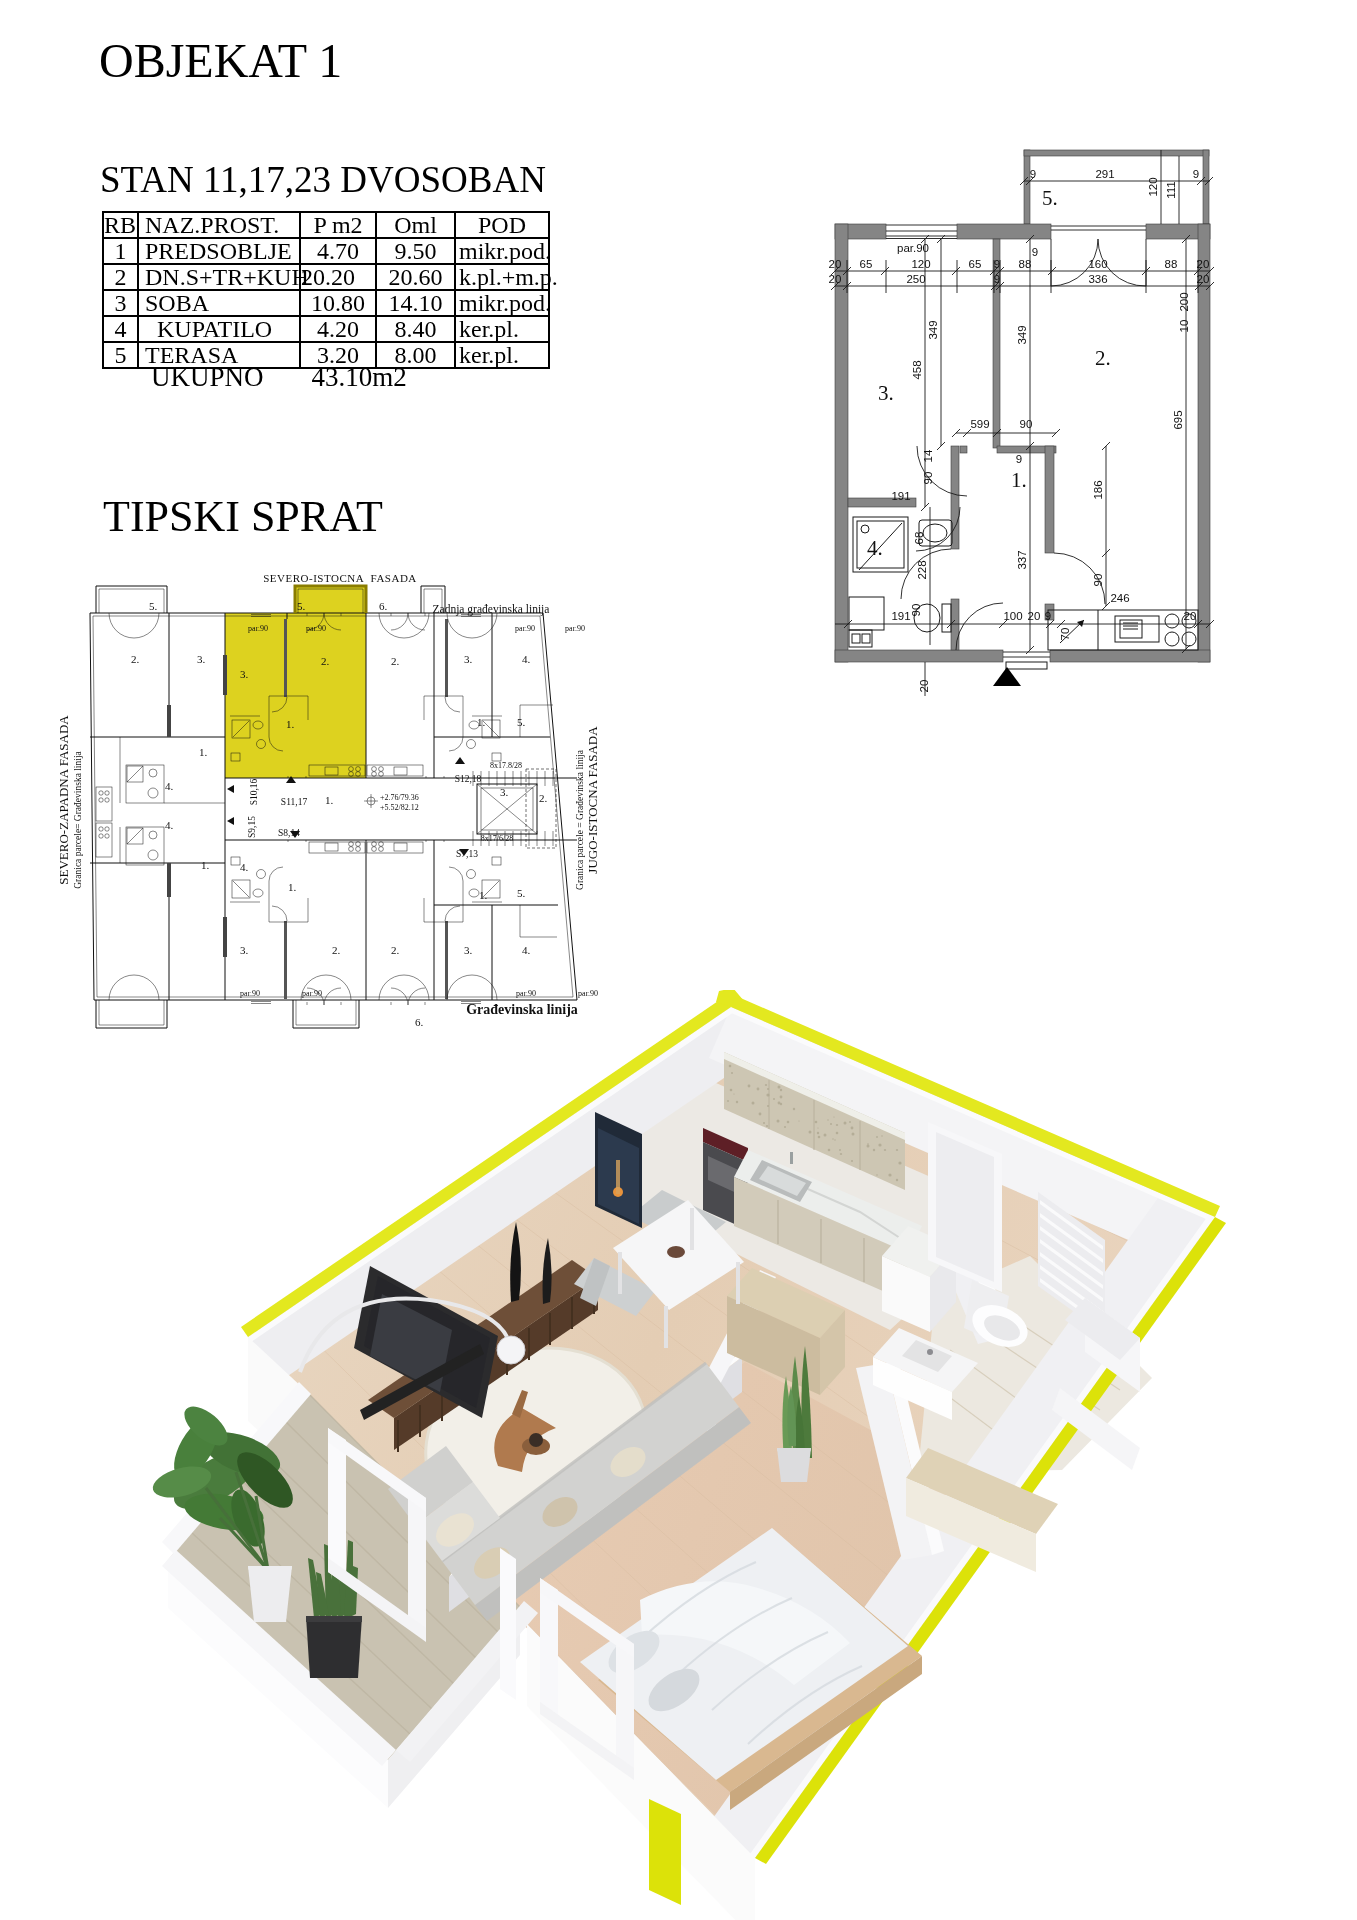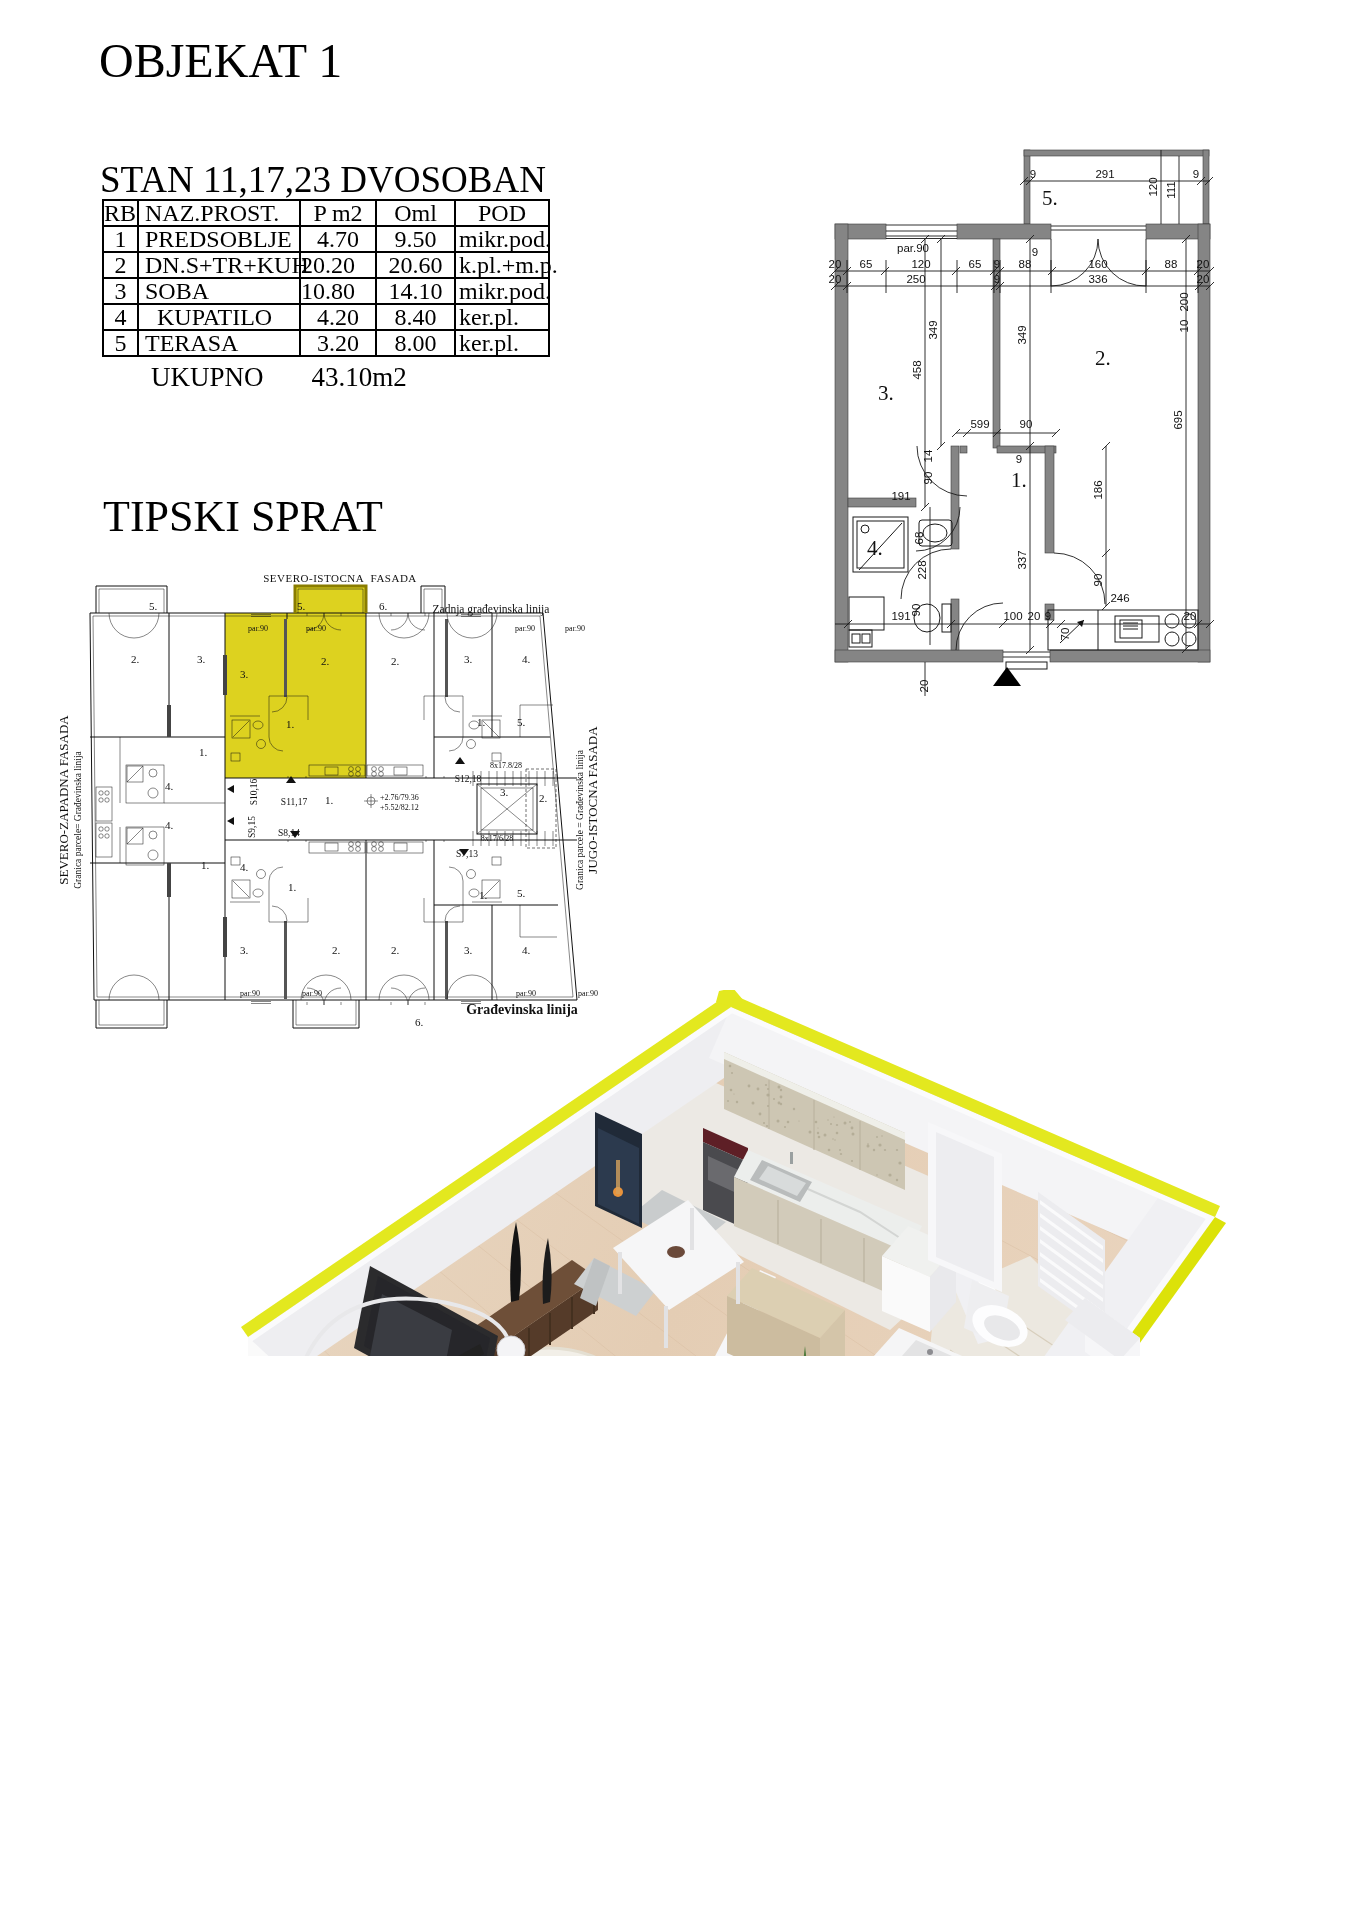--- a/index.html
+++ b/index.html
@@ -1,31 +1,31 @@
 <!DOCTYPE html>
 <html><head>
 <meta charset="utf-8">
 <style>
 html,body{margin:0;padding:0;background:#ffffff;}
-#page{position:relative;width:1357px;height:1356px;overflow:hidden;background:#fff;
+#page{position:relative;width:1357px;height:1920px;overflow:hidden;background:#fff;
   font-family:"Liberation Serif",serif;}
 .abs{position:absolute;}
 #t1{left:99px;top:33px;font-size:48px;}
 #t2{left:100px;top:158px;font-size:37px;}
 #t3{left:103px;top:491px;font-size:44px;}
 table.tb{border-collapse:collapse;font-size:24px;table-layout:fixed;width:446px;}
 table.tb td{border:2px solid #000;padding:0;height:24px;line-height:24px;white-space:nowrap;overflow:visible;}
 #ukup{left:151px;top:362px;font-size:27px;}
 </style>
 </head>
 <body>
 <div id="page">
   <div class="abs" id="t1">OBJEKAT 1</div>
   <div class="abs" id="t2">STAN 11,17,23 DVOSOBAN</div>
-  <div class="abs" style="left:102px;top:199px;">
+  <div class="abs" style="left:102px;top:211px;">
     <table class="tb">
       <tbody>
           <tr>
             <td style="width:33px;">RB</td>
             <td style="width:154px;padding-left:6px;">NAZ.PROST.</td>
             <td style="width:74px;text-align:center;">P m2</td>
             <td style="width:77px;text-align:center;">Oml</td>
             <td style="width:92px;text-align:center;">POD</td>
           </tr>
       <tr>
@@ -38,21 +38,21 @@
       <tr>
             <td style="text-align:center;">2</td>
             <td style="padding-left:6px;">DN.S+TR+KUH</td>
             <td style="text-align:left;border-radius:8px;">20.20</td>
             <td style="text-align:center;">20.60</td>
             <td style="padding-left:3px;">k.pl.+m.p.</td>
           </tr>
       <tr>
             <td style="text-align:center;">3</td>
             <td style="padding-left:6px;border-radius:7px;">SOBA</td>
-            <td style="text-align:left;">10.80</td>
+            <td style="text-align:center;">10.80</td>
             <td style="text-align:center;border-radius:11px;">14.10</td>
             <td style="padding-left:3px;">mikr.pod.</td>
           </tr>
       <tr>
             <td style="text-align:center;">4</td>
             <td style="padding-left:18px;">KUPATILO</td>
             <td style="text-align:center;">4.20</td>
             <td style="text-align:center;">8.40</td>
             <td style="padding-left:3px;">ker.pl.</td>
           </tr>

